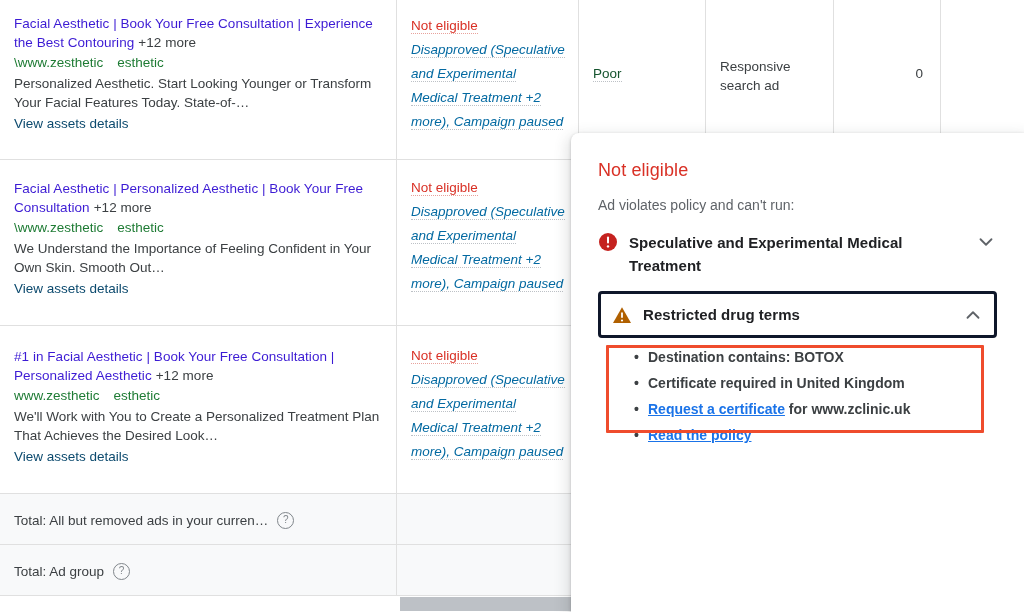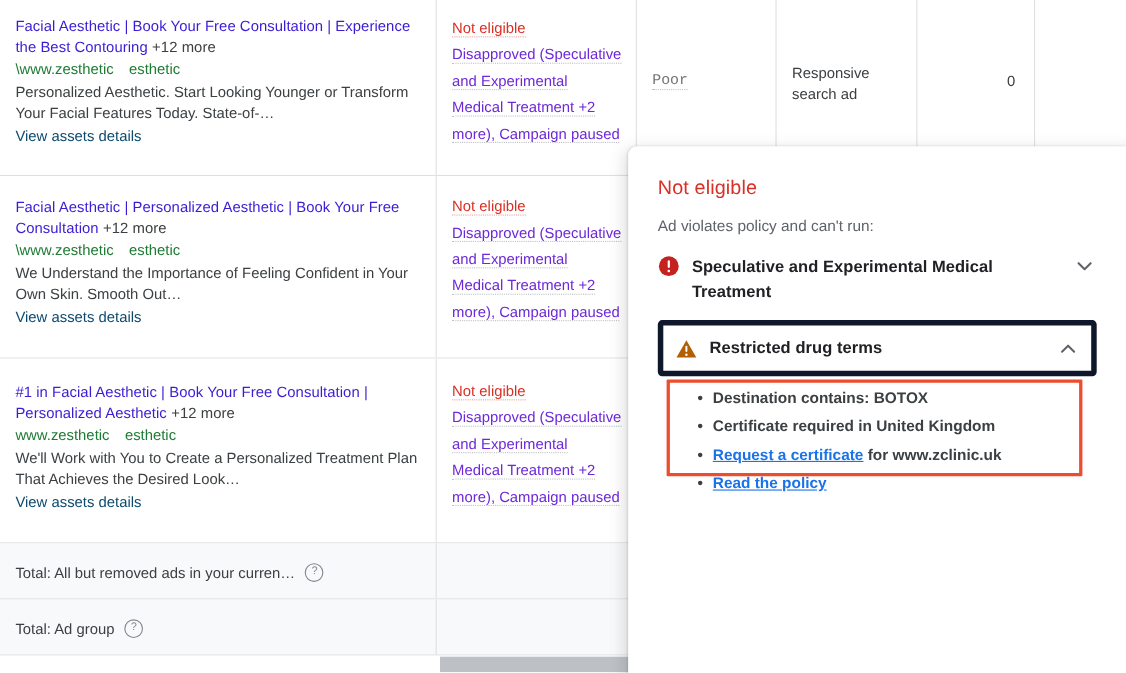--- a/index.html
+++ b/index.html
@@ -78,44 +78,44 @@
     color: #0c4a6e;
     font-size: 13.5px;
     line-height: 19px;
     margin-top: 2px;
     cursor: pointer;
   }
 
   .status-line {
     font-size: 13.5px;
     line-height: 24px;
-    color: #6d28d9;
+    color: #0369a1;
     border-bottom: 1px dotted #bdc1c6;
     display: inline;
     box-decoration-break: clone;
+    font-style: italic;
     -webkit-box-decoration-break: clone;
   }
   .status-wrap { line-height: 24px; }
   .status-noteligible {
     color: #d93025;
     font-size: 13.5px;
     border-bottom: 1px dotted #e8a29c;
   }
 
   .plain-val {
     font-size: 13.5px;
     line-height: 19px;
     color: #3c4043;
   }
   .dotted-val {
     font-size: 13.5px;
     line-height: 19px;
-    color: #737373;
+    color: #14532d;
     border-bottom: 1px dotted #bdc1c6;
-    font-family: Liberation Mono, monospace;
   }
 
   .total-label {
     font-size: 13.5px;
     color: #3c4043;
     display: flex;
     align-items: center;
     gap: 9px;
     padding-top: 2px;
   }
@@ -172,21 +172,21 @@
   }
 
   .pol-item {
     display: flex;
     align-items: flex-start;
     margin-top: 16px;
     box-sizing: border-box;
     cursor: pointer;
   }
   .pol-item.boxed {
-    border: 5px solid #0f172a;
+    border: 3px solid #0f172a;
     border-radius: 4px;
     padding: 9px 10px 9px 11px;
     margin-top: 14px;
     align-items: center;
   }
   .pol-icon {
     flex: 0 0 20px;
     width: 20px; height: 20px;
     margin-right: 11px;
     margin-top: 1px;

